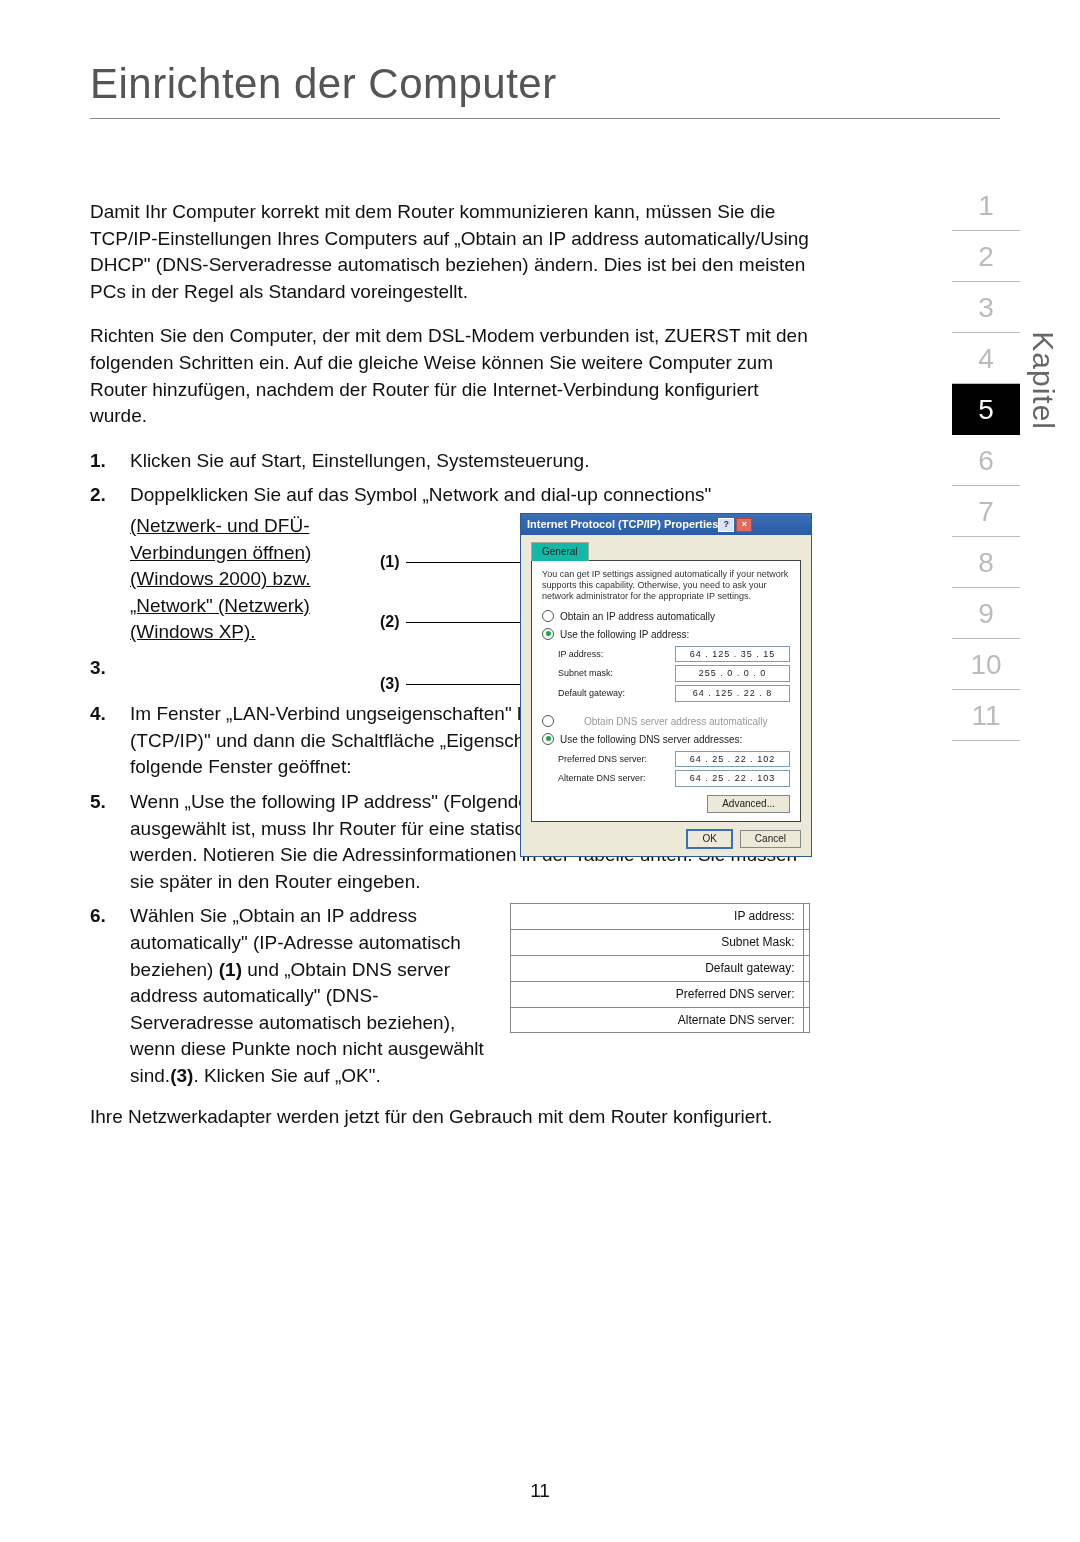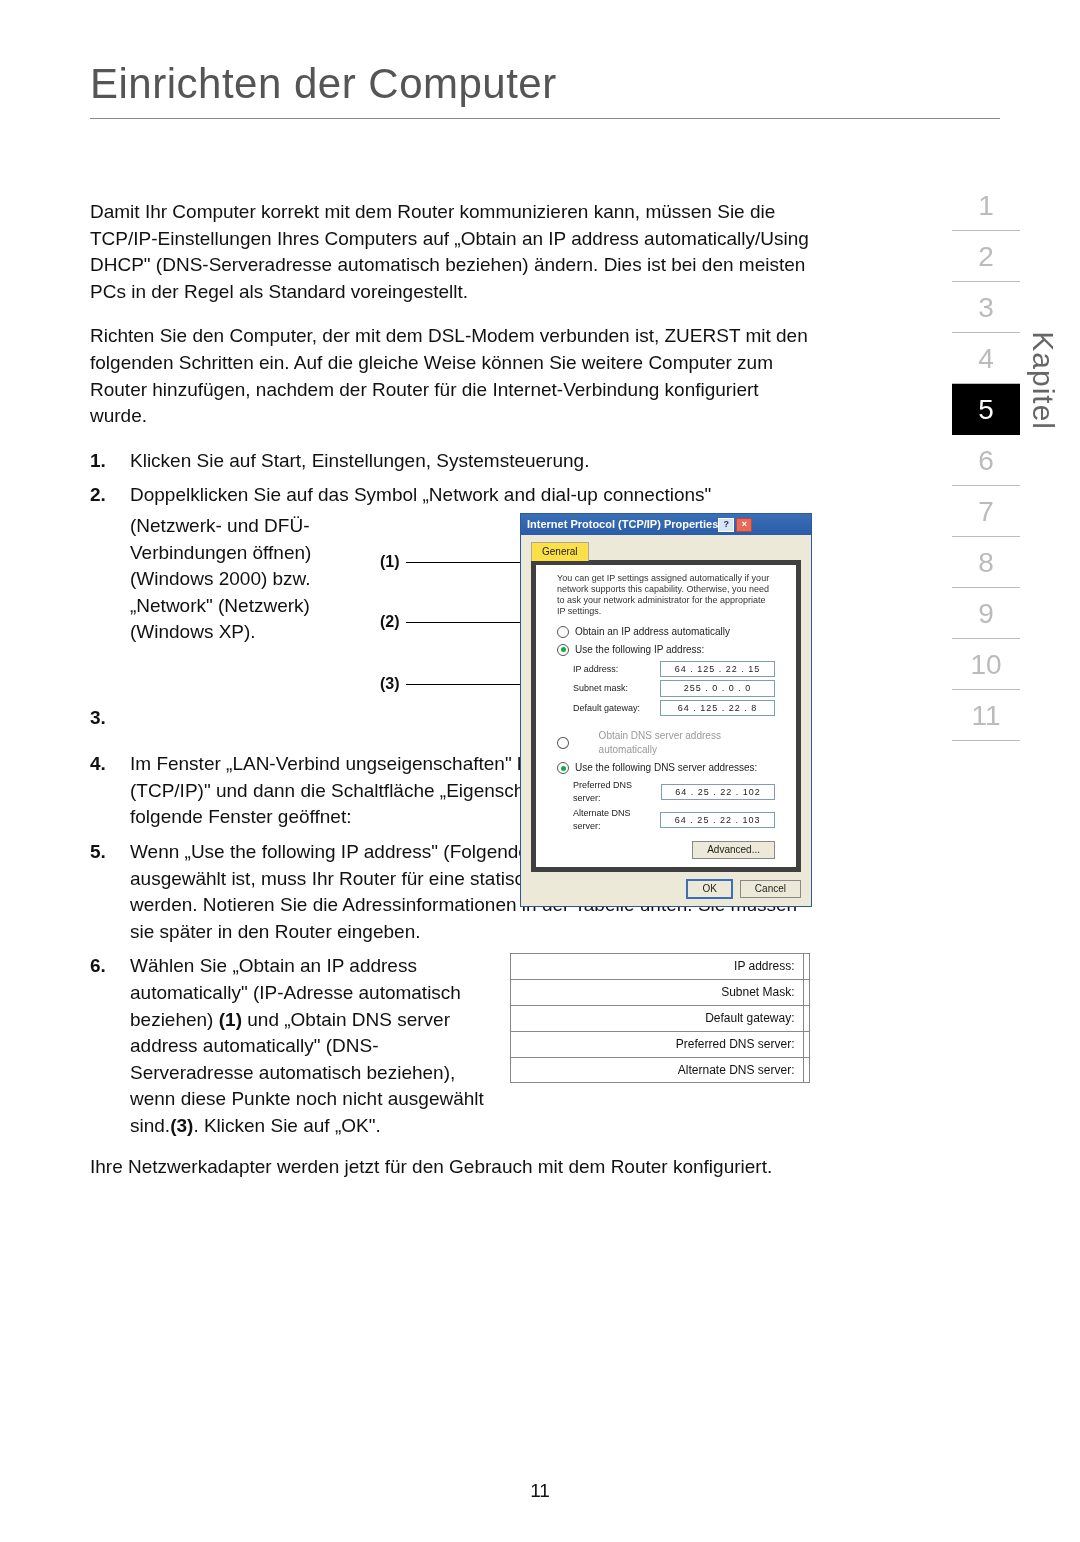--- a/index.html
+++ b/index.html
@@ -115,51 +115,51 @@
     font-size: 11px;
     padding: 3px 6px;
     display: flex;
     align-items: center;
   }
   .tcp-title .winbtns { display:flex; gap:2px; }
   .tcp-title .wb { width:14px; height:12px; background:#d8e4f7; border:1px solid #fff; font-size:9px; line-height:10px; text-align:center; color:#234; }
   .tcp-title .wb.close { background:#e36a5c; color:#fff; border-color:#b94a3b; }
   .tcp-body { padding: 6px 10px 8px 10px; }
   .tcp-tab {
-    background:#fde047;
+    background:#14b8a6;
     border:1px solid #aca899;
     border-bottom: none;
     display:inline-block;
     padding:2px 10px;
     font-size:10px;
     position:relative;
     top:1px;
     z-index:2;
   }
   .tcp-panel {
     background:#fff;
-    border:5px solid #404040;
-    padding:8px 21px;
+    border:1px solid #404040;
+    padding:8px 10px;
     position:relative;
     z-index:1;
   }
   .tcp-desc { font-size:9px; color:#333; margin-bottom:8px; line-height:1.2; }
-  .tcp-radio { display:flex; align-items:center; gap:6px; margin:4px 0; }
+  .tcp-radio { display:flex; align-items:flex-start; gap:6px; margin:4px 0; }
   .tcp-radio .r { width:10px; height:10px; border:1px solid #555; border-radius:50%; display:inline-flex; align-items:center; justify-content:center; }
   .tcp-radio .r.sel::after { content:""; width:5px; height:5px; background:#1a4; border-radius:50%; }
   .tcp-row { display:flex; align-items:center; justify-content:space-between; margin:3px 0 3px 16px; }
   .tcp-row .lab { font-size:9px; }
   .tcp-row .val { background:#fff; border:1px solid #7f9db9; padding:1px 4px; width:105px; font-size:9px; text-align:center; letter-spacing:1px; }
   .tcp-buttons { display:flex; justify-content:flex-end; gap:8px; margin-top:8px; }
   .tcp-btn { background:#ece9d8; border:1px solid #888; padding:1px 14px; font-size:10px; }
   .tcp-btn.adv { margin-left:auto; }
   .tcp-btn.ok { outline:2px solid #3b6fb6; outline-offset:-1px;margin-left:29px; }
   
   .step2-row { position: relative; display:flex; align-items:flex-start; }
-  .step2-text { width: 250px; flex:0 0 250px; }
+  .step2-text { width: 250px; flex:0 0 250px;text-decoration:underline; }
   .callouts-col { width: 140px; flex:0 0 140px; position:relative; }
   .callout { position:absolute; left:0; display:flex; align-items:center; font-weight:bold; font-size:16px; }
   .callout .line { height:1px; background:#000; display:inline-block; margin-left:6px; }
   
   table.smtab { border-collapse:collapse; width:300px; margin-left:auto; font-size:12px; }
   table.smtab th { font-weight:normal; text-align:right; padding:4px 8px; border:1px solid #888; background:#fff; white-space:nowrap; }
   table.smtab td { border:1px solid #888; height:22px; }
 </style>
 </head>
 <body>
@@ -233,21 +233,21 @@
                     <div class="tcp-radio">
                       <span class="r"></span>
                       <span>Obtain an IP address automatically</span>
                     </div>
                     <div class="tcp-radio">
                       <span class="r sel"></span>
                       <span>Use the following IP address:</span>
                     </div>
                     <div class="tcp-row">
                       <span class="lab">IP address:</span>
-                      <span class="val">64 . 125 . 22 .  15</span>
+                      <span class="val">64 . 125 . 35 .  15</span>
                     </div>
                     <div class="tcp-row">
                       <span class="lab">Subnet mask:</span>
                       <span class="val">255 .  0  .  0  .   0</span>
                     </div>
                     <div class="tcp-row">
                       <span class="lab">Default gateway:</span>
                       <span class="val">64 . 125 . 22 .   8</span>
                     </div>
 

